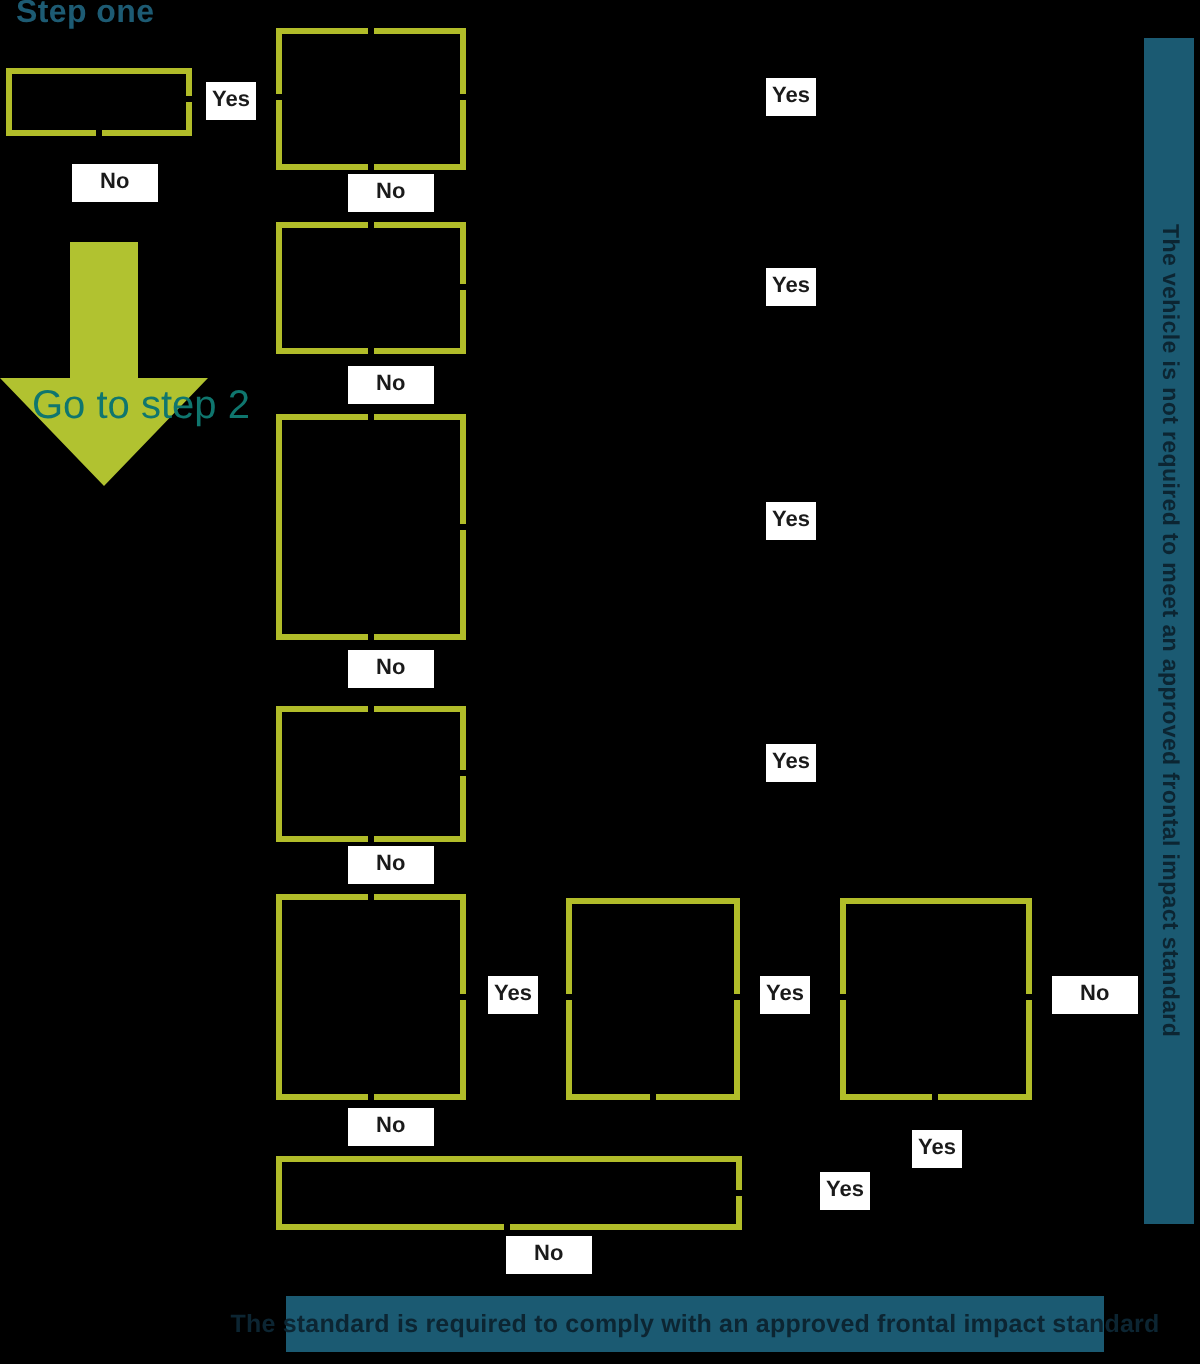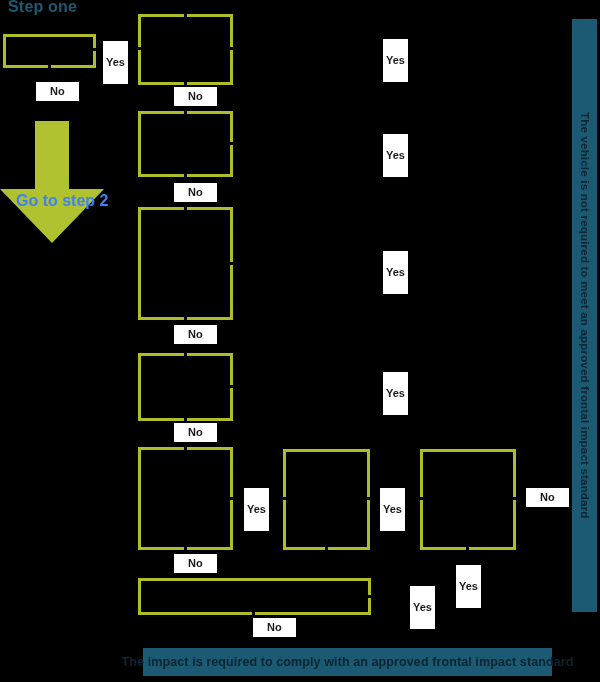--- a/index.html
+++ b/index.html
@@ -12,29 +12,29 @@
     font-size:16px;font-weight:bold;color:#1d5b73;letter-spacing:.2px;
   }
   .box{
     position:absolute;box-sizing:border-box;background:#000;
     border:3px solid #b1bc29;
   }
   .lbl{
     position:absolute;background:#ffffff;color:#1a1a1a;
     font-size:11px;font-weight:600;line-height:1.2;white-space:nowrap;
   }
-  .lbl-yes{padding:15px 3px;text-align:center;}
+  .lbl-yes{padding:3px 3px;text-align:center;}
   .lbl-no{padding:3px 14px;}
   .tick{position:absolute;background:#000;display:block;}
   .tick.h{width:7px;height:3px;}
   .tick.v{width:3px;height:7px;}
   .arrow-svg{position:absolute;left:0;top:121px;}
   .arrow-label{
     position:absolute;left:16px;top:192px;width:72px;
-    font-size:16px;font-weight:bold;color:#3b82f6;white-space:nowrap;
+    font-size:20px;font-weight:normal;color:#0f766e;white-space:nowrap;
   }
   .vbar{
     position:absolute;left:572px;top:19px;width:25px;height:593px;
     background:#1b5a72;display:flex;align-items:center;justify-content:center;
   }
   .vbar .bar-text{
     writing-mode:vertical-rl;text-orientation:mixed;
     font-size:11.5px;font-weight:600;color:#0c2532;white-space:nowrap;letter-spacing:.2px;
   }
   .hbar{
@@ -117,16 +117,16 @@
   <span class="lbl lbl-yes" style="left:380px;top:488px;">Yes</span>
   <span class="lbl lbl-no" style="left:526px;top:488px;">No</span>
   <span class="lbl lbl-yes" style="left:456px;top:565px;">Yes</span>
   <span class="lbl lbl-yes" style="left:410px;top:586px;">Yes</span>
 
   <div class="vbar">
     <div class="bar-text"><span>The vehicle is </span><b>not</b><span> required to meet an approved frontal impact standard</span></div>
   </div>
 
   <div class="hbar">
-    <div class="bar-text"><span>The impact </span><b>is</b><span> required to comply with an approved frontal impact standard</span></div>
+    <div class="bar-text"><span>The standard </span><b>is</b><span> required to comply with an approved frontal impact standard</span></div>
   </div>
 
 </div>
 
 </body></html>

